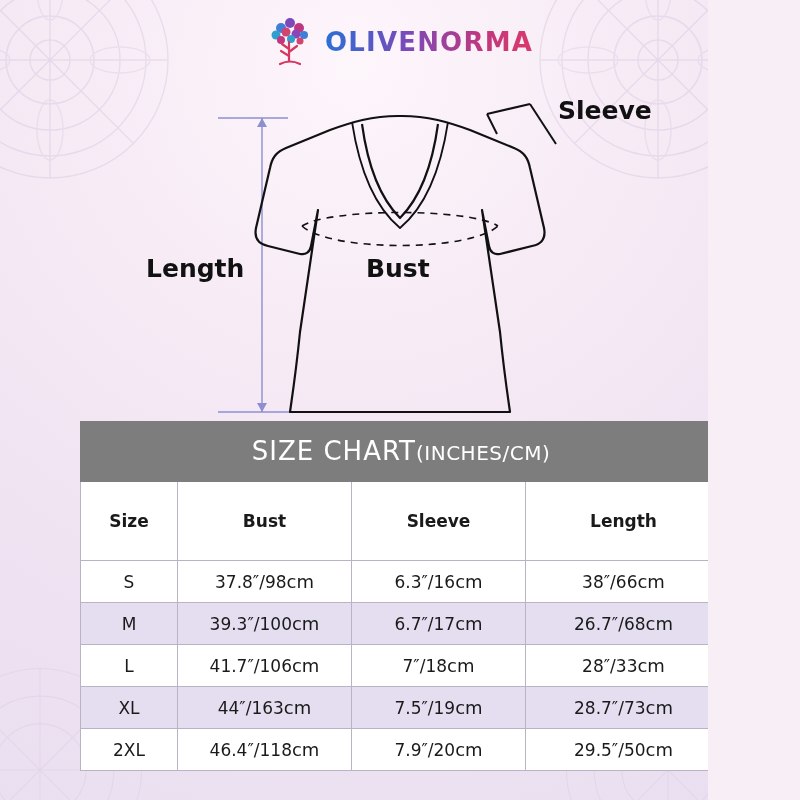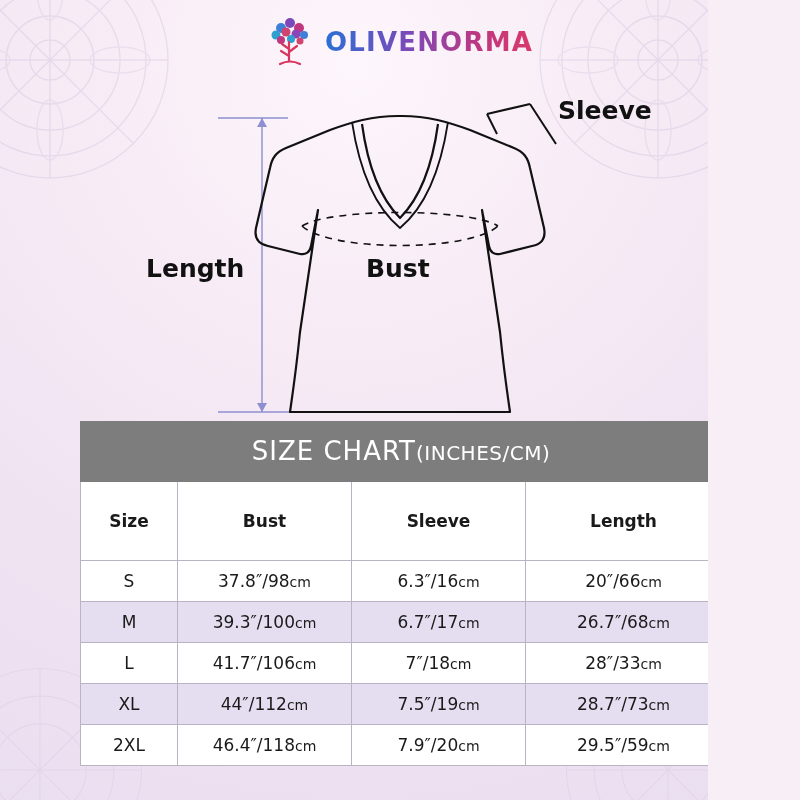--- a/index.html
+++ b/index.html
@@ -127,21 +127,21 @@
     font-family: "DejaVu Sans", sans-serif;
     font-size: 17px;
     color: #1a1a1a;
     padding: 10px 0;
     background: #ffffff;
   }
   table.size-chart tr.alt td {
     background: #e4def0;
   }
   .cm {
-    font-size: 14px;
+    font-size: 18px;
   }
   .footnote {
     position: absolute;
     left: 0;
     top: 765px;
     width: 800px;
     text-align: center;
     font-family: "DejaVu Sans", sans-serif;
     font-size: 15px;
     color: #1a1a1a;
@@ -299,44 +299,44 @@
           <th class="col-head">Bust</th>
           <th class="col-head">Sleeve</th>
           <th class="col-head">Length</th>
         </tr>
       </thead>
       <tbody>
         <tr>
           <td>S</td>
           <td><span>37.8″/98</span><span class="cm">cm</span></td>
           <td><span>6.3″/16</span><span class="cm">cm</span></td>
-          <td><span>20″/66</span><span class="cm">cm</span></td>
+          <td><span>38″/66</span><span class="cm">cm</span></td>
         </tr>
         <tr class="alt">
           <td>M</td>
           <td><span>39.3″/100</span><span class="cm">cm</span></td>
           <td><span>6.7″/17</span><span class="cm">cm</span></td>
           <td><span>26.7″/68</span><span class="cm">cm</span></td>
         </tr>
         <tr>
           <td>L</td>
           <td><span>41.7″/106</span><span class="cm">cm</span></td>
           <td><span>7″/18</span><span class="cm">cm</span></td>
           <td><span>28″/33</span><span class="cm">cm</span></td>
         </tr>
         <tr class="alt">
           <td>XL</td>
-          <td><span>44″/112</span><span class="cm">cm</span></td>
+          <td><span>44″/163</span><span class="cm">cm</span></td>
           <td><span>7.5″/19</span><span class="cm">cm</span></td>
           <td><span>28.7″/73</span><span class="cm">cm</span></td>
         </tr>
         <tr>
           <td>2XL</td>
           <td><span>46.4″/118</span><span class="cm">cm</span></td>
           <td><span>7.9″/20</span><span class="cm">cm</span></td>
-          <td><span>29.5″/59</span><span class="cm">cm</span></td>
+          <td><span>29.5″/50</span><span class="cm">cm</span></td>
         </tr>
       </tbody>
     </table>
   </div>
 
 
 </div>
 
 </body></html>

